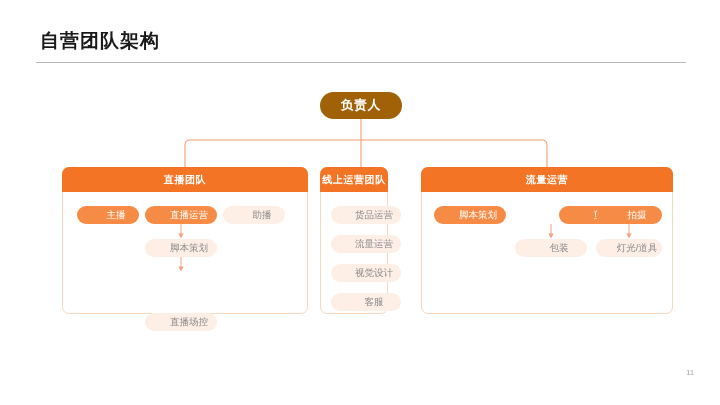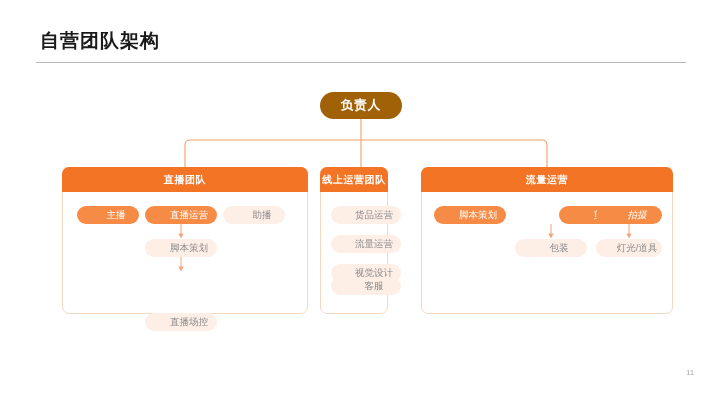--- a/index.html
+++ b/index.html
@@ -169,30 +169,30 @@
     </svg>
   </div>
 </div>
 
 <div class="col-card" id="col-online">
   <div class="col-header">线上运营团队</div>
   <div class="col-body">
     <div class="pill light" style="left:10px; top:13px; width:70px;">货品运营</div>
     <div class="pill light" style="left:10px; top:42px; width:70px;">流量运营</div>
     <div class="pill light" style="left:10px; top:71px; width:70px;">视觉设计</div>
-    <div class="pill light" style="left:10px; top:84px; width:70px;">客服</div>
+    <div class="pill light" style="left:10px; top:100px; width:70px;">客服</div>
   </div>
 </div>
 
 <div class="col-card" id="col-video">
   <div class="col-header">流量运营</div>
   <div class="col-body">
     <div class="pill solid" style="left:12px;  top:13px; width:72px;">脚本策划</div>
     <div class="pill solid" style="left:93px;  top:13px; width:72px;margin-left:44px;">剪辑</div>
-    <div class="pill solid" style="left:174px; top:13px; width:66px;font-style:italic;">拍摄</div>
+    <div class="pill solid" style="left:174px; top:13px; width:66px;">拍摄</div>
 
     <div class="pill light" style="left:93px;  top:46px; width:72px;">包装</div>
     <div class="pill light" style="left:174px; top:46px; width:66px;">灯光/道具</div>
 
     <svg style="position:absolute;left:0;top:0;width:252px;height:122px;" viewBox="0 0 252 122" xmlns="http://www.w3.org/2000/svg">
       <path d="M129,31 L129,42" stroke="#f1a47e" stroke-width="1" fill="none"></path>
       <path d="M129,45.5 L126.4,40.5 L131.6,40.5 Z" fill="#f1a47e"></path>
       <path d="M207,31 L207,42" stroke="#f1a47e" stroke-width="1" fill="none"></path>
       <path d="M207,45.5 L204.4,40.5 L209.6,40.5 Z" fill="#f1a47e"></path>
     </svg>

